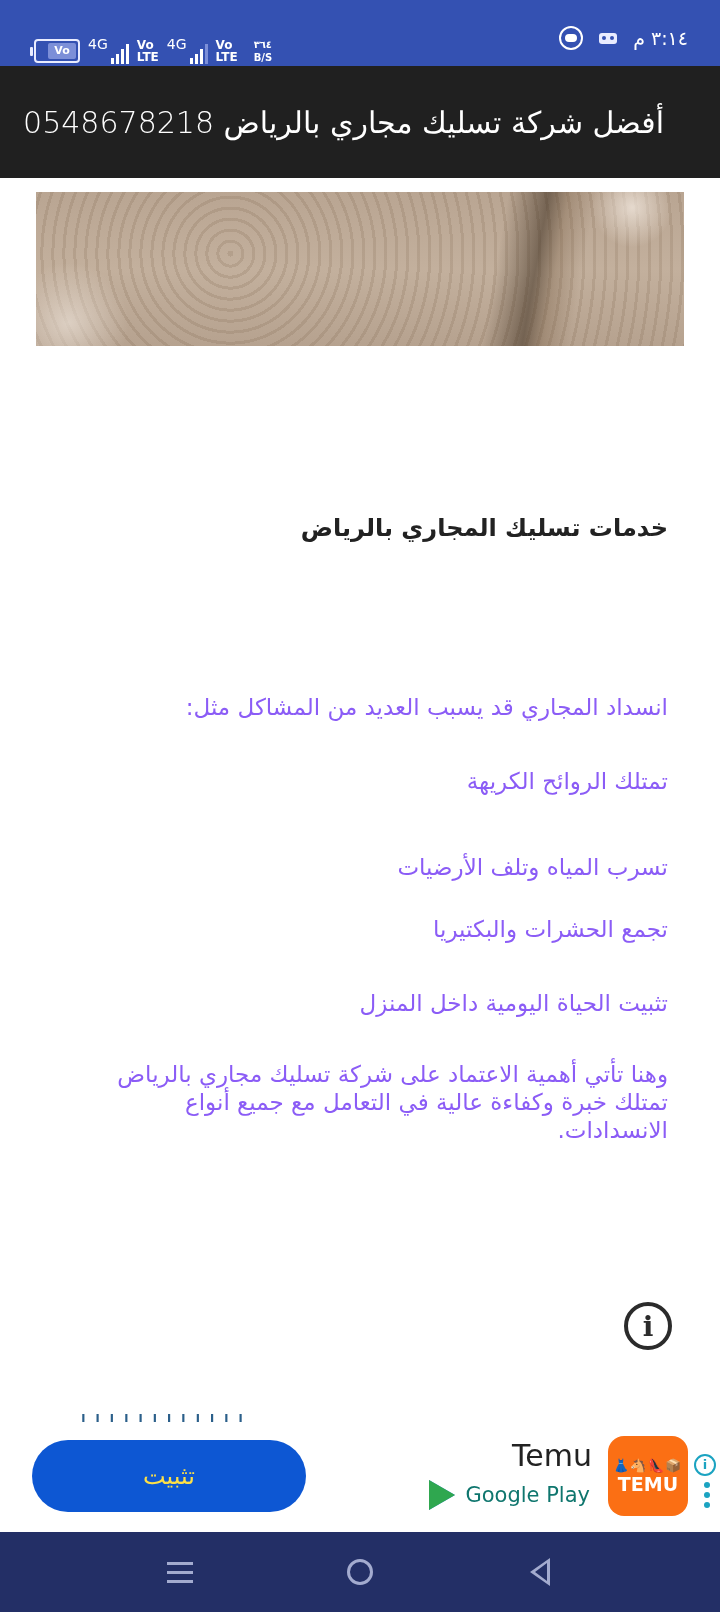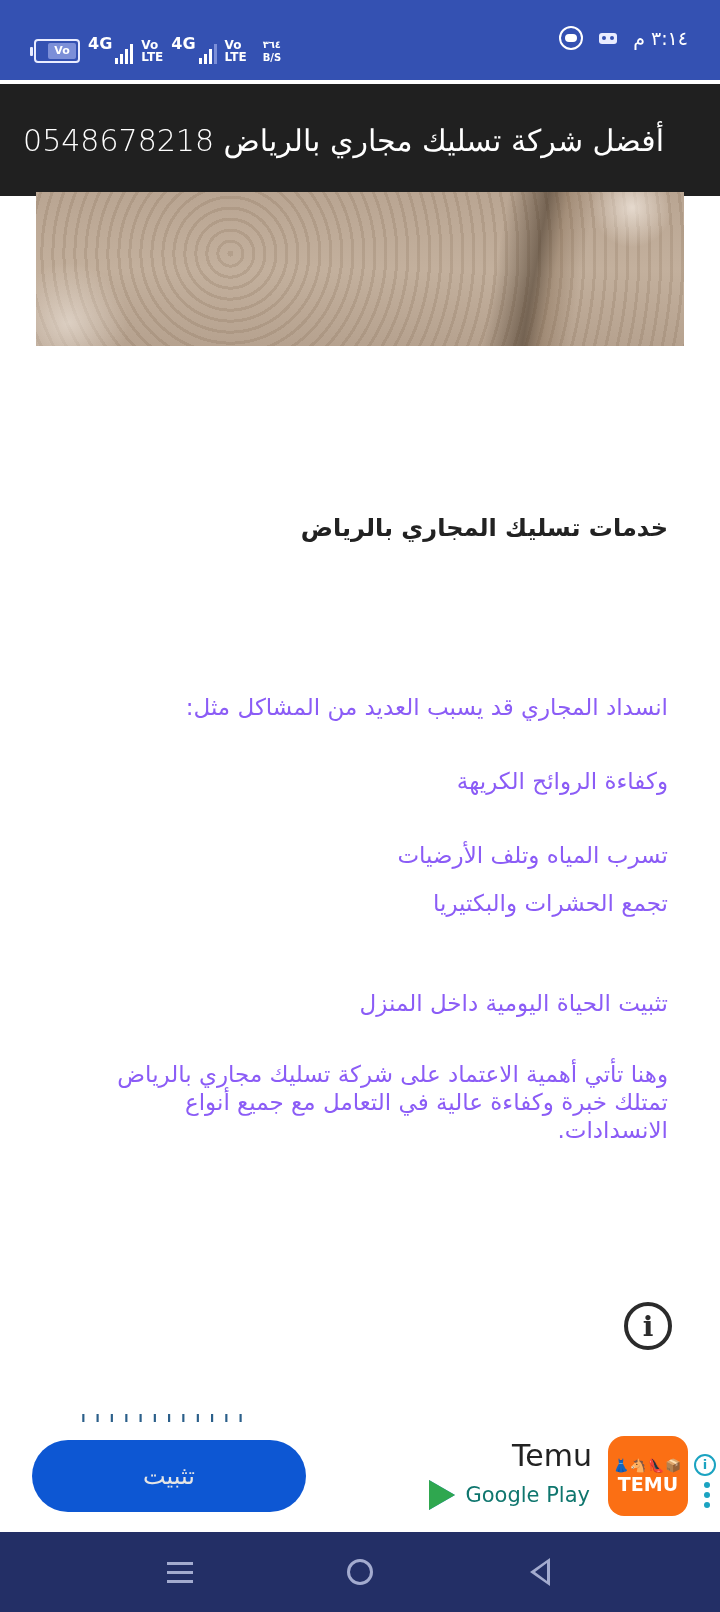--- a/index.html
+++ b/index.html
@@ -23,21 +23,21 @@
     .battery::before {
       content: ""; position: absolute; left: -6px; top: 6px; width: 3px; height: 9px;
       background: #e9ecff; border-radius: 1px;
     }
     .battery-fill {
       position: absolute; left: 12px; top: 2px; width: 28px; height: 16px;
       background: #7c8fd8; border-radius: 2px;
       font-size: 11px; font-weight: bold; color: #fff; text-align: center; line-height: 16px;
     }
     .net { display: flex; align-items: flex-end; gap: 3px; height: 26px; }
-    .net-label { font-size: 16px; font-weight: bold; line-height: 12px; align-self: flex-start; }
+    .net-label { font-size: 14px; font-weight: normal; line-height: 12px; align-self: flex-start; }
     .bars { display: flex; align-items: flex-end; gap: 2px; height: 20px; }
     .bars span { width: 3px; background: #fff; display: block; }
     .bars span.dim { background: #7c8fd8; }
     .volte { display: flex; flex-direction: column; font-size: 12px; font-weight: bold; line-height: 12px; }
     .speed { display: flex; flex-direction: column; align-items: flex-start; font-size: 10px; font-weight: bold; line-height: 13px; margin-left: 8px; }
 
     .status-right { position: absolute; right: 32px; top: 26px; display: flex; align-items: center; gap: 16px; padding-left: 48px; }
     .time { font-size: 19px; direction: rtl; }
     .icon-circle {
       width: 24px; height: 24px; border-radius: 50%; border: 2.5px solid #fff;
@@ -45,60 +45,60 @@
     }
     .icon-circle span { width: 12px; height: 8px; background: #fff; border-radius: 4px; }
     .game-icon { width: 18px; height: 11px; background: #e9ecff; border-radius: 3px; position: relative; }
     .game-icon::before, .game-icon::after {
       content: ""; position: absolute; top: 3px; width: 4px; height: 4px; border-radius: 50%; background: #3451b2;
     }
     .game-icon::before { left: 3px; } .game-icon::after { right: 3px; }
 
     
     .header {
-      position: absolute; top: 84px; left: 0; width: 720px; height: 112px;
+      position: absolute; top: 66px; left: 0; width: 720px; height: 112px;
       background: #202020; color: #fff;
       display: flex; align-items: center; justify-content: flex-end; padding-right: 56px;
     }
     .header-title { font-size: 30px; font-weight: 300; direction: rtl; white-space: nowrap; }
 
     
     .hero-image {
       position: absolute; top: 192px; left: 36px; width: 648px; height: 154px;
       background:
         linear-gradient(100deg, transparent 0 70%, rgba(60,45,30,0.55) 76%, rgba(120,95,70,0.35) 79%, transparent 83%),
         radial-gradient(circle at 92% 10%, rgba(240,230,220,0.8) 0, transparent 40px),
         radial-gradient(circle at 5% 85%, rgba(235,225,215,0.7) 0, transparent 60px),
         repeating-radial-gradient(circle at 30% 40%, rgba(120,95,70,0.18) 0 3px, transparent 3px 11px),
         linear-gradient(180deg, #b9a592 0%, #c3b09d 50%, #b6a28f 100%);
     }
 
     
     .article { position: absolute; top: 346px; left: 0; width: 720px; direction: rtl; color: #222; }
     .section-heading { position: absolute; top: 168px; right: 52px; font-size: 24px; font-weight: bold; white-space: nowrap; }
     .para { position: absolute; right: 52px; font-size: 23px; font-weight: 500; white-space: nowrap; color: #8b5cf6; }
-    .p0 { top: 348px; } .p1 { top: 422px; } .p2 { top: 496px; margin-left: 30px; } .p3 { top: 544px; } .p4 { top: 644px; }
+    .p0 { top: 348px; } .p1 { top: 422px; } .p2 { top: 508px; margin-left: 30px; } .p3 { top: 570px; } .p4 { top: 644px; }
     .p5 { top: 714px; line-height: 28px; white-space: normal; width: 600px; text-align: right; right: 52px; }
 
     .info-icon {
       position: absolute; top: 1302px; left: 624px; width: 48px; height: 48px;
       border: 4px solid #2b2b2b; border-radius: 50%;
       display: flex; align-items: center; justify-content: center;
       font-family: "DejaVu Serif", serif; font-weight: bold; font-size: 28px; color: #2b2b2b;
     }
     .cut-text {
       position: absolute; top: 1404px; left: 80px; width: 560px; height: 18px; overflow: hidden;
       color: #2b5f8a; font-size: 24px; letter-spacing: 30px; line-height: 40px;
     }
 
     
     .ad-banner { position: absolute; top: 1424px; left: 0; width: 720px; height: 108px; background: #fff; }
     .install-btn {
       position: absolute; top: 16px; left: 32px; width: 274px; height: 72px;
-      background: #0d57d3; border-radius: 36px; color: #e5e5e5; font-size: 24px;
+      background: #0d57d3; border-radius: 36px; color: #fde047; font-size: 24px;
       display: flex; align-items: center; justify-content: center; direction: rtl; border: none;
     }
     .ad-name { position: absolute; top: 14px; right: 128px; font-size: 30px; color: #222; }
     .ad-store { position: absolute; top: 56px; right: 130px; display: flex; align-items: center; gap: 10px; }
     .play-tri {
       width: 0; height: 0; border-top: 15px solid transparent; border-bottom: 15px solid transparent;
       border-left: 26px solid #2fa74f; position: relative;
       filter: drop-shadow(0 0 0 #4285f4);
     }
     .ad-store-label { font-size: 21px; color: #0f766e; }
@@ -189,21 +189,21 @@
 
   <div class="header">
     <span class="header-title">أفضل شركة تسليك مجاري بالرياض 0548678218</span>
   </div>
 
   <div class="hero-image"></div>
 
   <div class="article">
     <h2 class="section-heading">خدمات تسليك المجاري بالرياض</h2>
     <p class="para p0">انسداد المجاري قد يسبب العديد من المشاكل مثل:</p>
-    <p class="para p1">وكفاءة الروائح الكريهة</p>
+    <p class="para p1">تمتلك الروائح الكريهة</p>
     <p class="para p2">تسرب المياه وتلف الأرضيات</p>
     <p class="para p3">تجمع الحشرات والبكتيريا</p>
     <p class="para p4">تثبيت الحياة اليومية داخل المنزل</p>
     <p class="para p5">وهنا تأتي أهمية الاعتماد على شركة تسليك مجاري بالرياض تمتلك خبرة وكفاءة عالية في التعامل مع جميع أنواع الانسدادات.</p>
   </div>
 
   <div class="info-icon">i</div>
   <div class="cut-text">ا ا ا ا ا ا ا ا ا ا ا ا</div>
 
   <div class="ad-banner">

